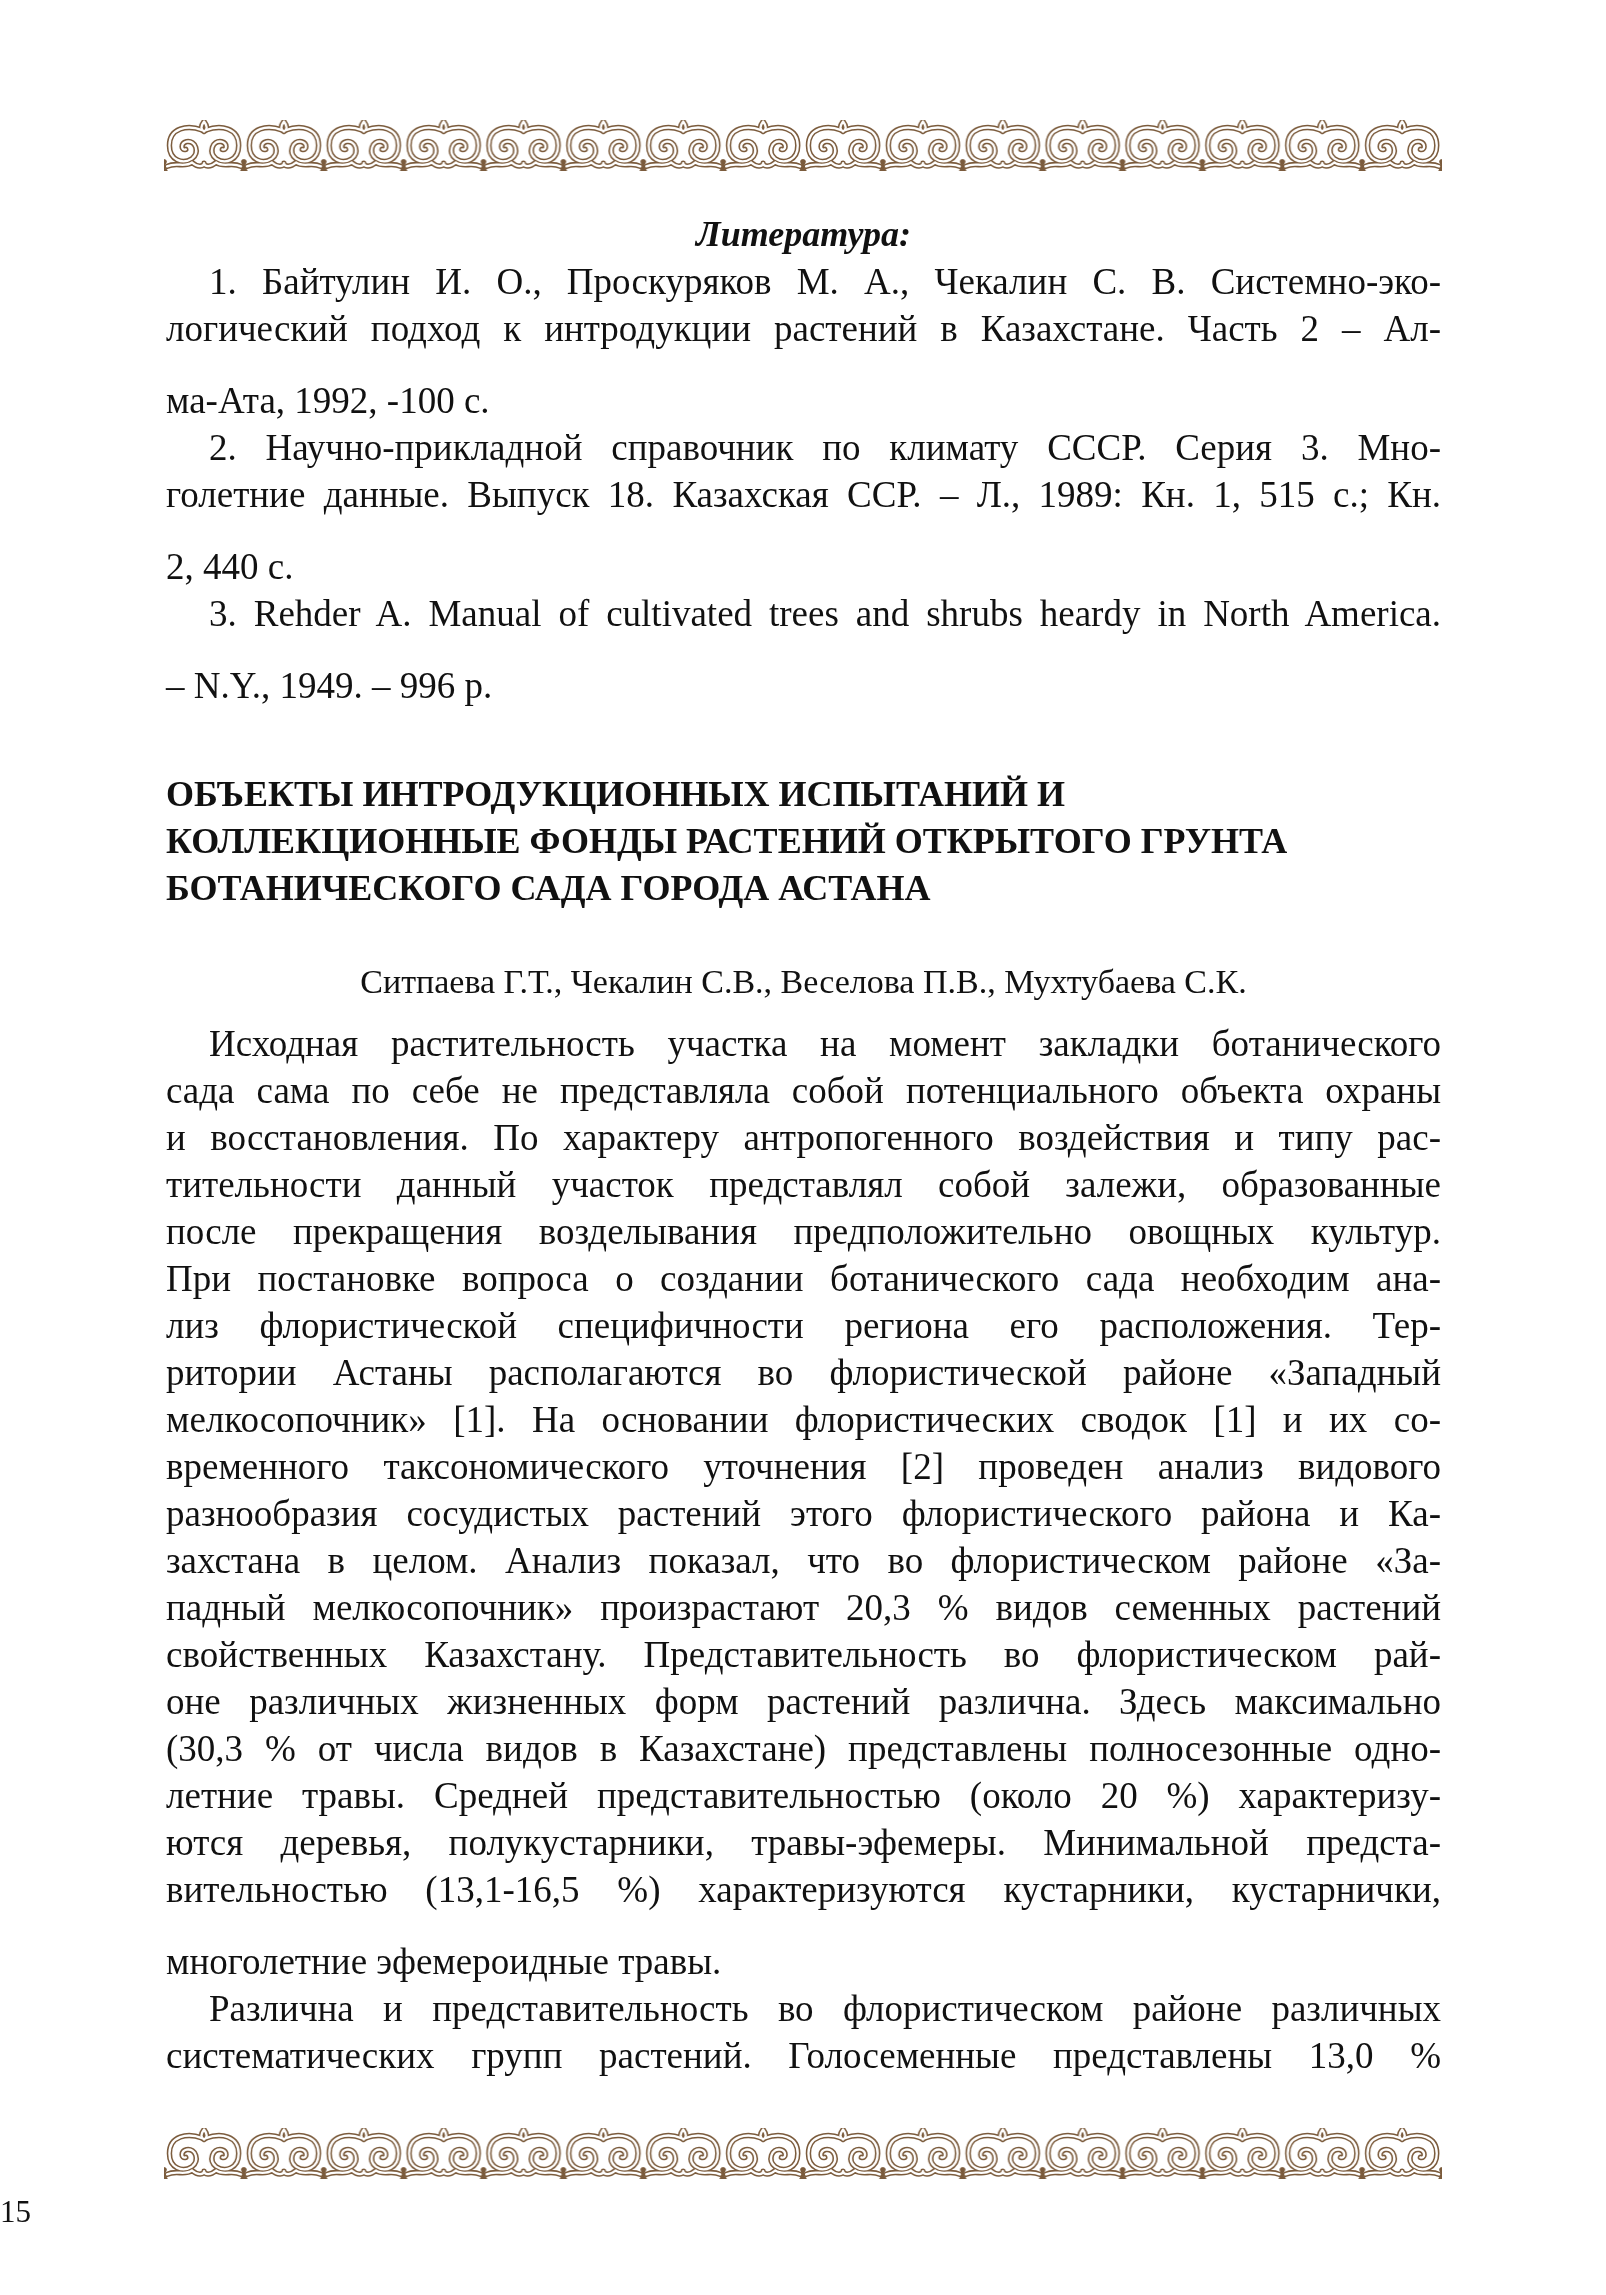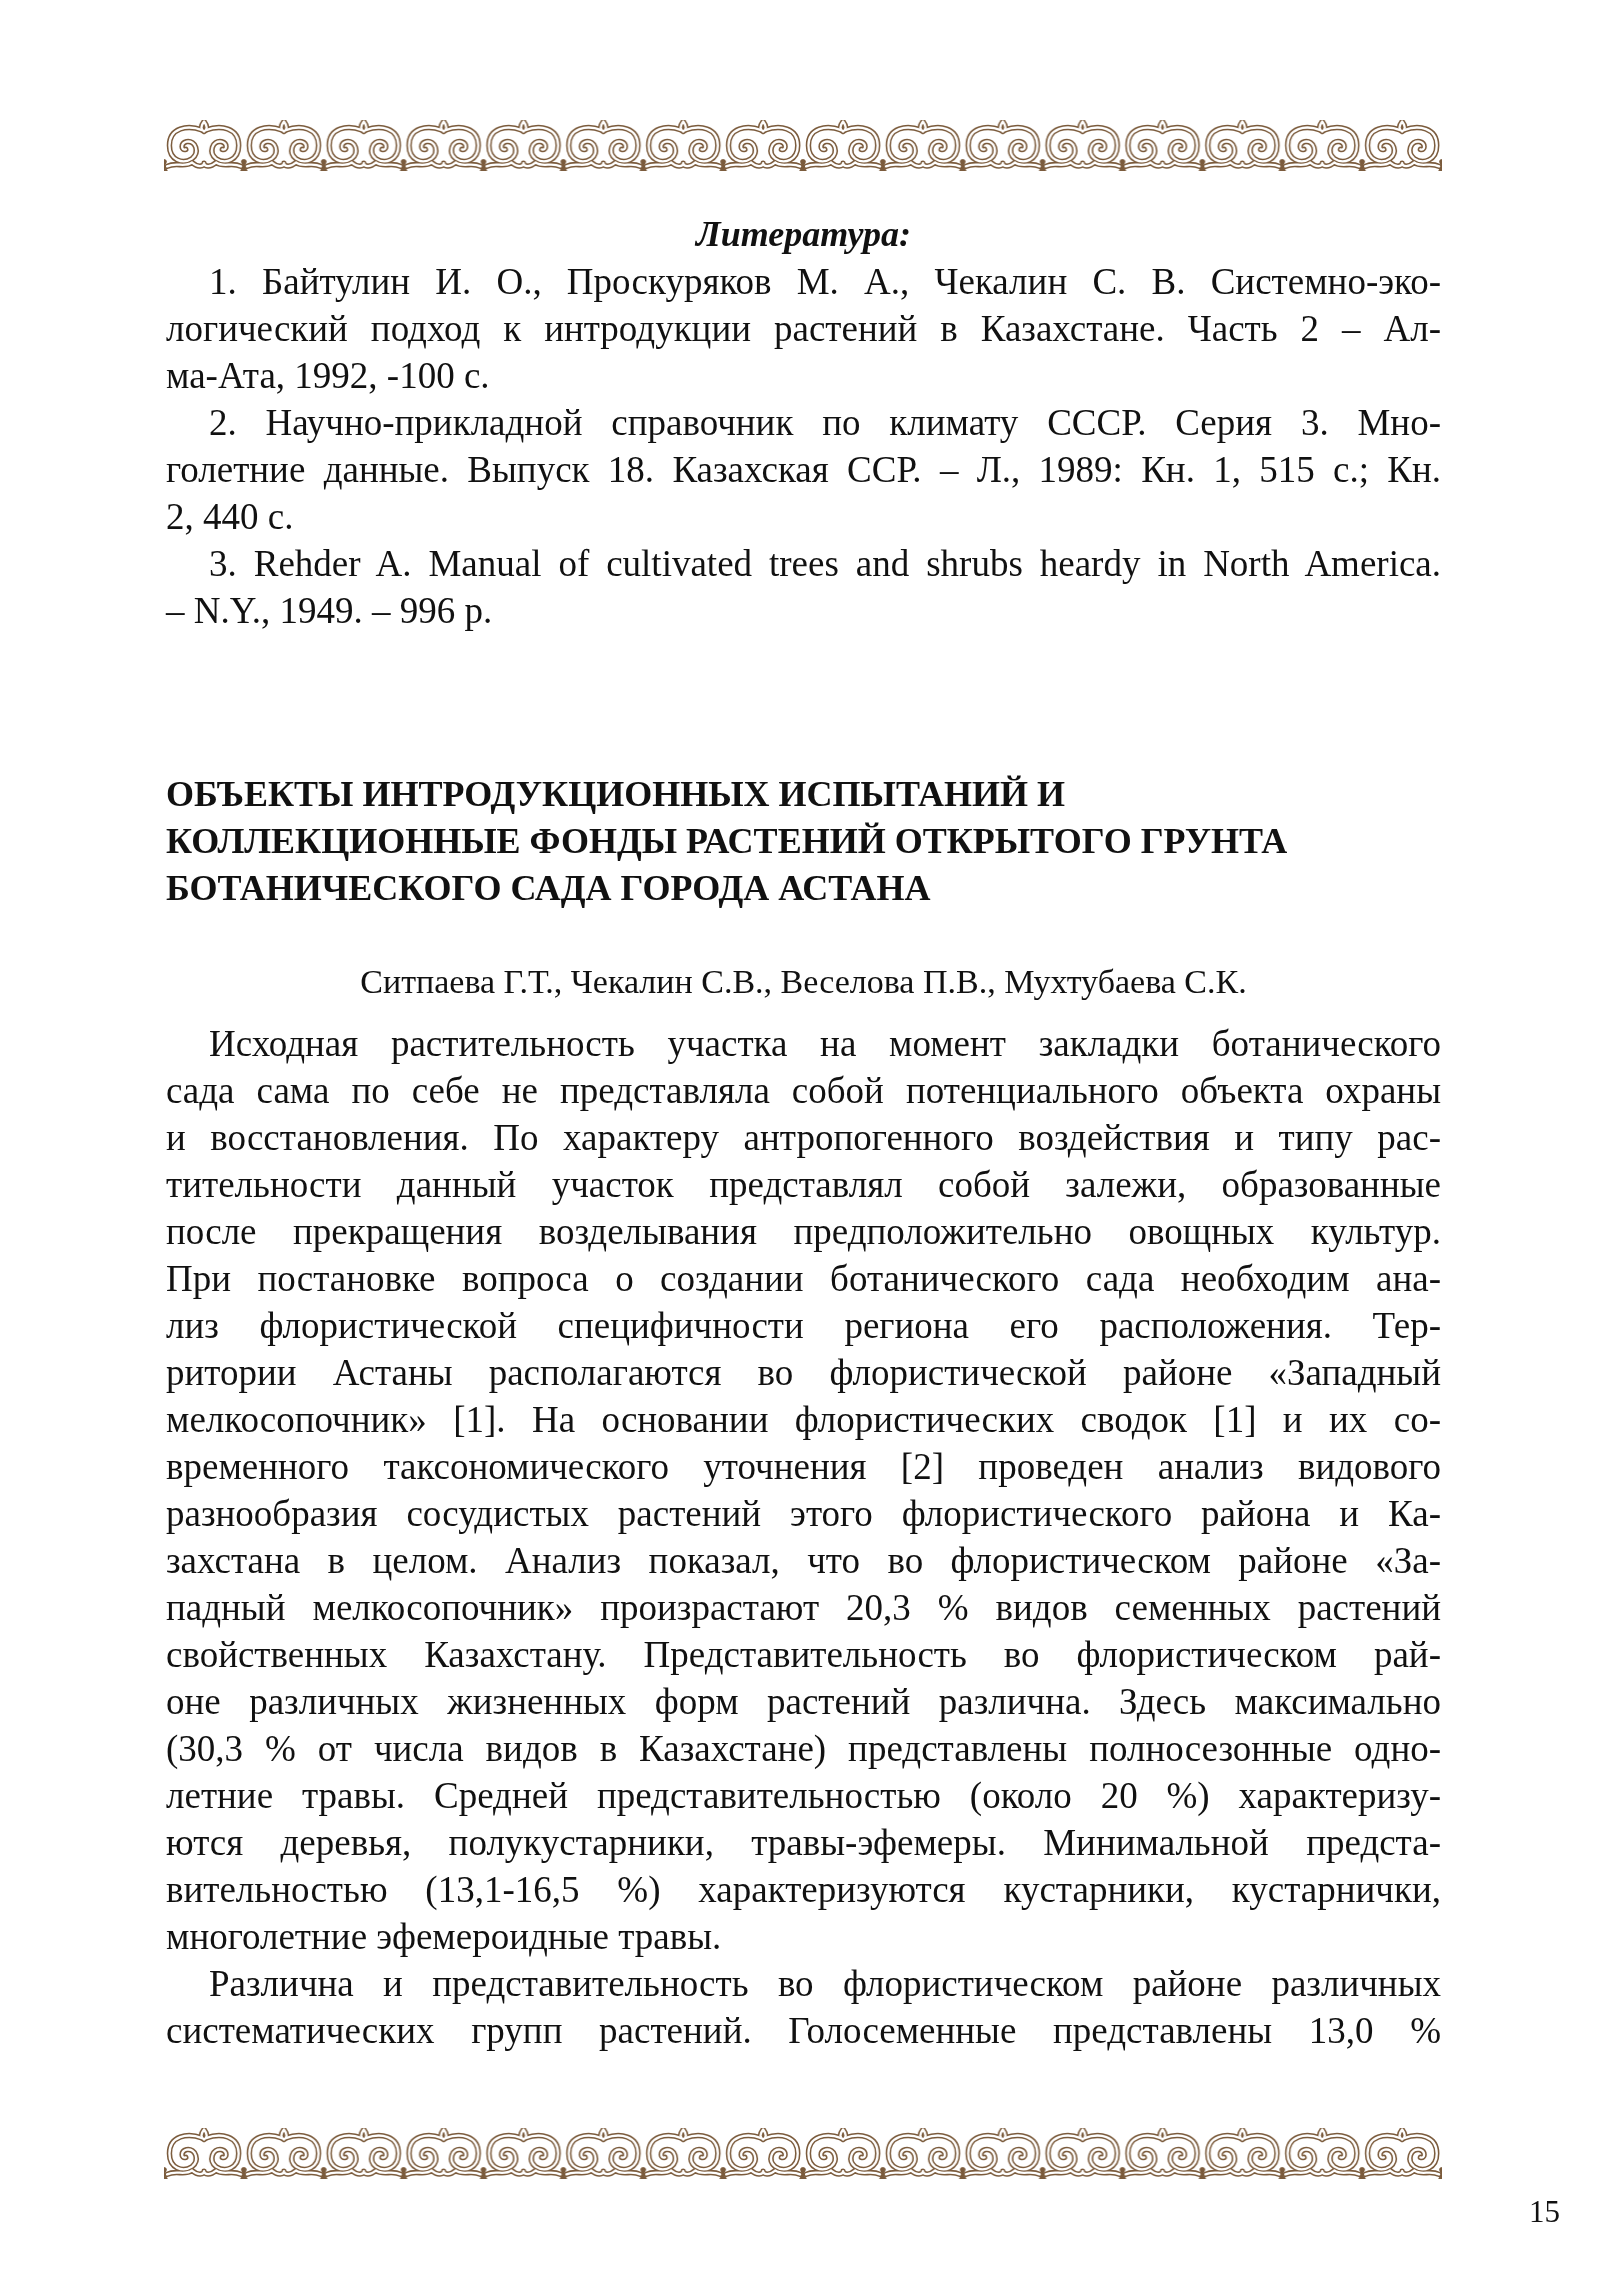--- a/index.html
+++ b/index.html
@@ -1,26 +1,26 @@
 <!DOCTYPE html>
 <html style="font-size:12.4px"><head>
 <meta charset="utf-8">
 <style>
   html, body { margin:0; padding:0; background:#ffffff; }
   body { width:1607px; height:2295px; position:relative; overflow:hidden; color:#111111; font-family:"Liberation Serif", "DejaVu Serif", serif; }
   .ornament { position:absolute; left:164px; width:1278px; height:51px; }
   .block { position:absolute; left:166px; width:1275px; }
   .line { display:block; height:47px; line-height:47px; font-size:37px; white-space:nowrap; overflow:visible; text-align:justify; text-align-last:justify; }
-  .line.left { text-align:center; text-align-last:left; }
+  .line.left { text-align:center; text-align-last:left;margin-top:25px; }
   .line.indent { padding-left:43px; }
   .center { text-align:center; text-align-last:center; }
   .heading { font-weight:bold; font-size:36px;font-style:italic; }
   .title-line { display:block; height:47px; line-height:47px; font-size:36px; font-weight:bold; text-align:left; white-space:nowrap; }
   .authors { font-size:34px; font-weight:normal; text-align:center; line-height:47px; height:47px; white-space:nowrap; }
-  .page-number { position:absolute; left:0; width:1540px; top:2188px; height:47px; line-height:47px; font-size:31px; text-align:right;padding-left:20px; }
+  .page-number { position:absolute; left:0; width:1540px; top:2188px; height:47px; line-height:47px; font-size:31px; text-align:left; }
 </style>
 </head>
 <body>
 
 <svg class="ornament" style="top:120px" viewBox="0 0 1644 66" preserveAspectRatio="none">
   <defs>
     <pattern id="orn" x="0" y="0" width="102.75" height="66" patternUnits="userSpaceOnUse">
       <g class="orn-stroke" fill="none" stroke-linecap="round" stroke-linejoin="round">
         <path class="o-outer" d="M49 13 C30 6 7 10 7 33 C7 52 24 58 36 50 C46 42 41 26 29 28 C21 30 22 40 28 38" stroke="#7b5b3c" stroke-width="7"></path>
         <path class="o-outer" d="M54 13 C73 6 96 10 96 33 C96 52 79 58 67 50 C57 42 62 26 74 28 C82 30 81 40 75 38" stroke="#7b5b3c" stroke-width="7"></path>

